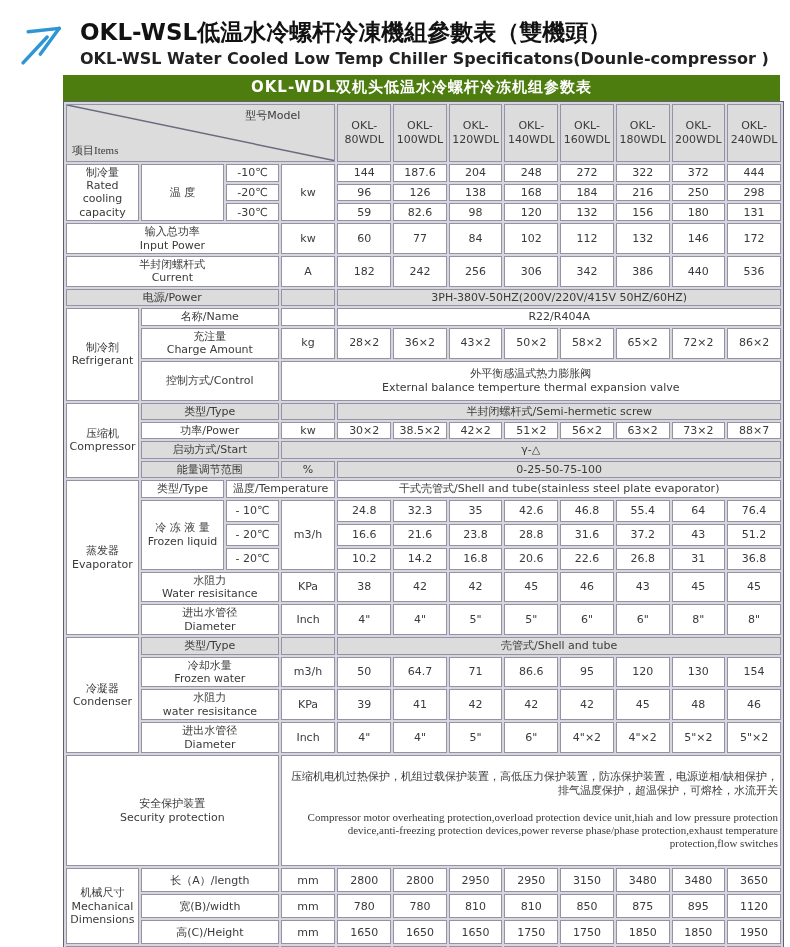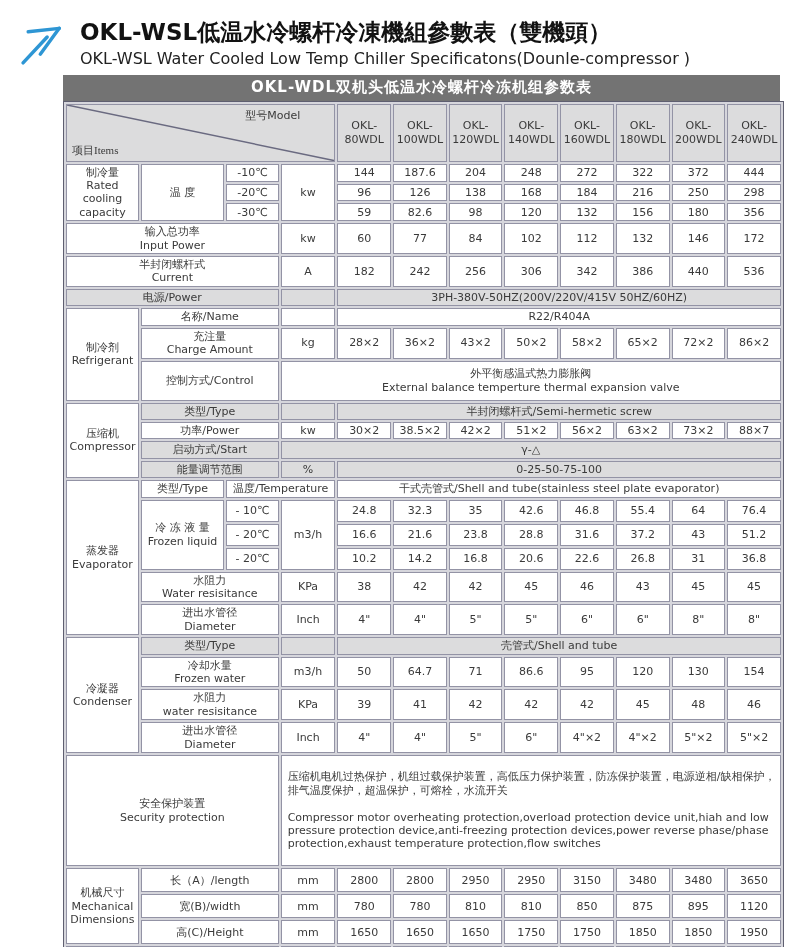--- a/index.html
+++ b/index.html
@@ -6,39 +6,39 @@
   body{
     width:790px;height:947px;background:#ffffff;overflow:hidden;
     font-family:"DejaVu Sans","Liberation Sans",sans-serif;color:#3a3a3a;
   }
   .page{position:relative;width:790px;height:947px;}
   
   .title-block{display:flex;align-items:flex-end;padding:12px 0 0 16px;}
   .logo{width:52px;height:50px;flex:0 0 auto;margin-top:6px;}
   .title-text{margin-left:12px;}
   .title-zh{font-size:23px;font-weight:bold;color:#121212;margin:0;line-height:1.25;}
-  .title-en{font-size:16px;font-weight:normal;color:#222;margin:2px 0 0 0;line-height:1.2;}
+  .title-en{font-size:16px;font-weight:bold;color:#222;margin:2px 0 0 0;line-height:1.2;}
   
   .banner{
     margin:7px 0 0 63px;width:717px;box-sizing:border-box;
-    background:#737373;color:#ffffff;text-align:center;
+    background:#4d7c0f;color:#ffffff;text-align:center;
     font-size:15px;font-weight:bold;padding:3px 0 4px 0;letter-spacing:1px;
   }
   
   table.spec{
     border-collapse:separate;border-spacing:2px;table-layout:fixed;
     margin-left:63px;width:721px;background:#d6d6dc;border:1px solid #5f5f70;
   }
   table.spec td{
     background:#ffffff;border:1px solid #9393a5;
     font-size:11px;line-height:1.22;text-align:center;vertical-align:middle;
     padding:1px 2px;white-space:pre-line;overflow:hidden;word-wrap:break-word;
   }
   table.spec td.g{background:#dcdcdd;}
-  table.spec td.left{text-align:left;padding-left:6px;}
+  table.spec td.left{text-align:right;padding-left:6px;font-family:Liberation Serif, serif;}
   td.security-val{font-size:10.5px;line-height:1.35;}
   
   td.corner{position:relative;padding:0;}
   td.corner svg{position:absolute;left:0;top:0;width:100%;height:100%;}
   .corner-items{position:absolute;left:5px;bottom:3px;font-size:11px;font-family:Liberation Serif, serif;}
   .corner-model{position:absolute;right:34px;top:4px;font-size:11px;}
   
   tr.h30{height:30px}tr.h24{height:16px}tr.h26{height:26px}tr.h16{height:16px}
   tr.h22{height:22px}tr.h36{height:40px}tr.h76{height:76px}tr.h18{height:24px}
 </style>
@@ -136,21 +136,21 @@
     </tr>
     <tr class="h24">
       <td>-30℃</td>
       <td>59</td>
       <td>82.6</td>
       <td>98</td>
       <td>120</td>
       <td>132</td>
       <td>156</td>
       <td>180</td>
-      <td>356</td>
+      <td>131</td>
     </tr>
 
     <tr class="h26">
       <td colspan="3">输入总功率
 Input Power</td>
       <td>kw</td>
       <td>60</td>
       <td>77</td>
       <td>84</td>
       <td>102</td>

